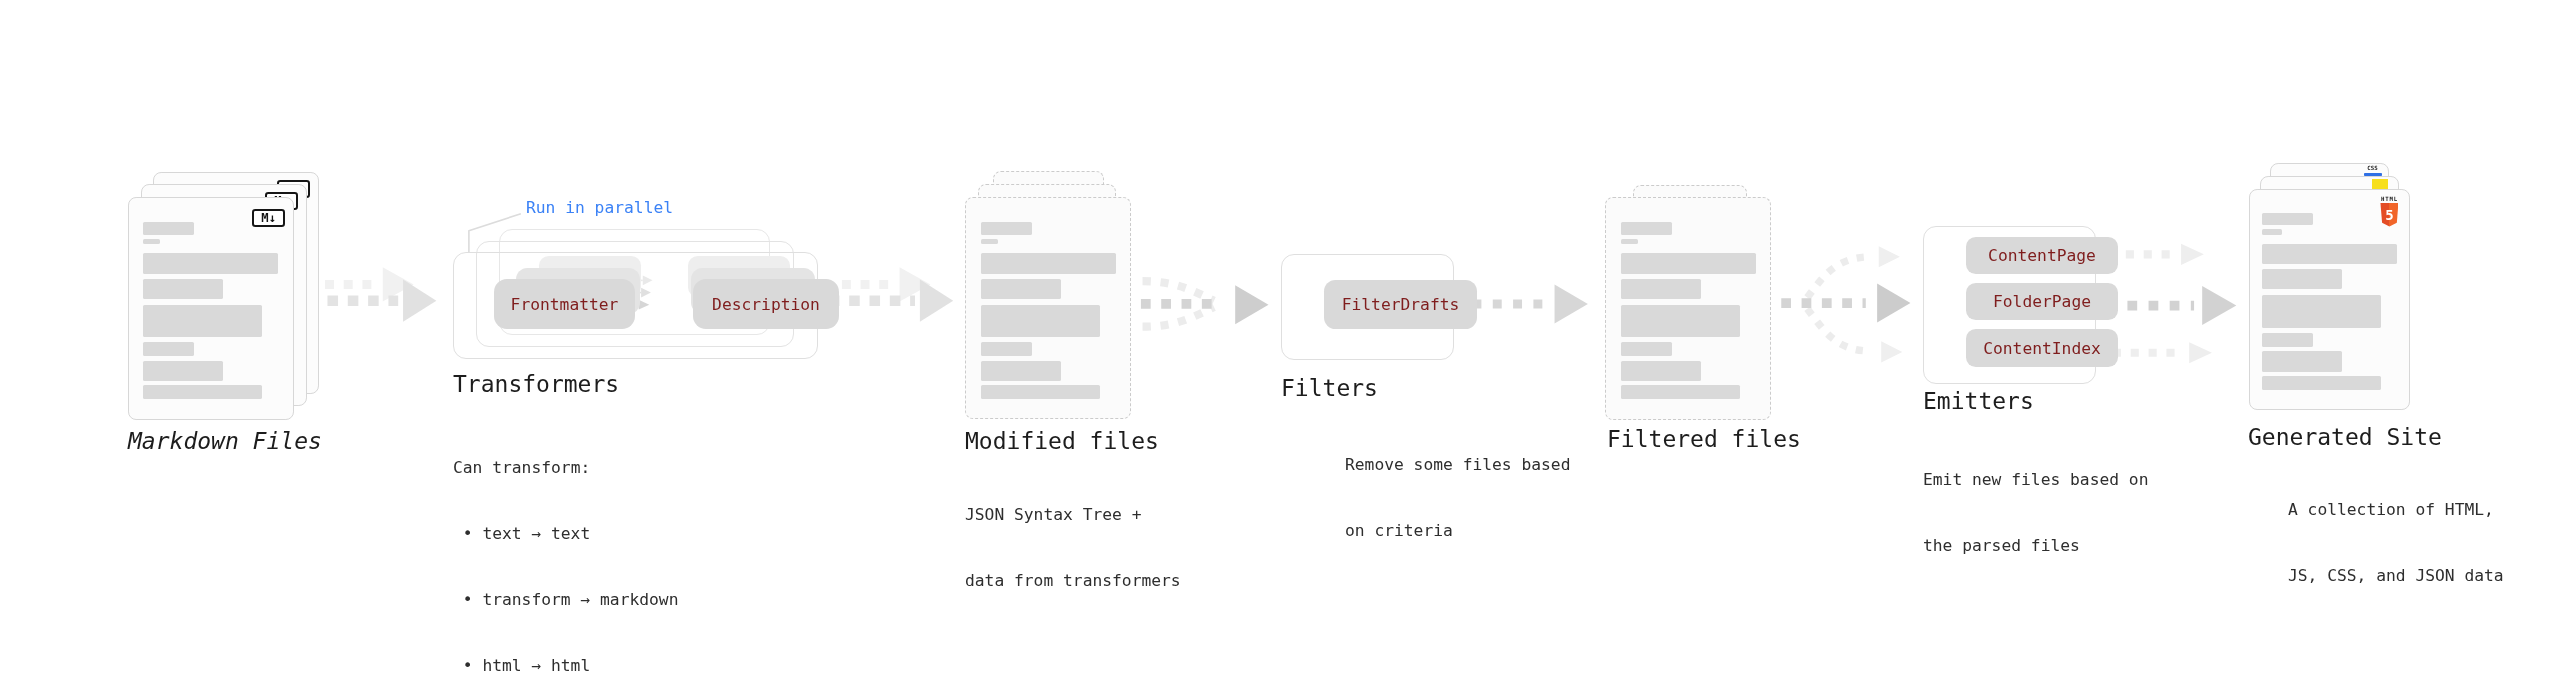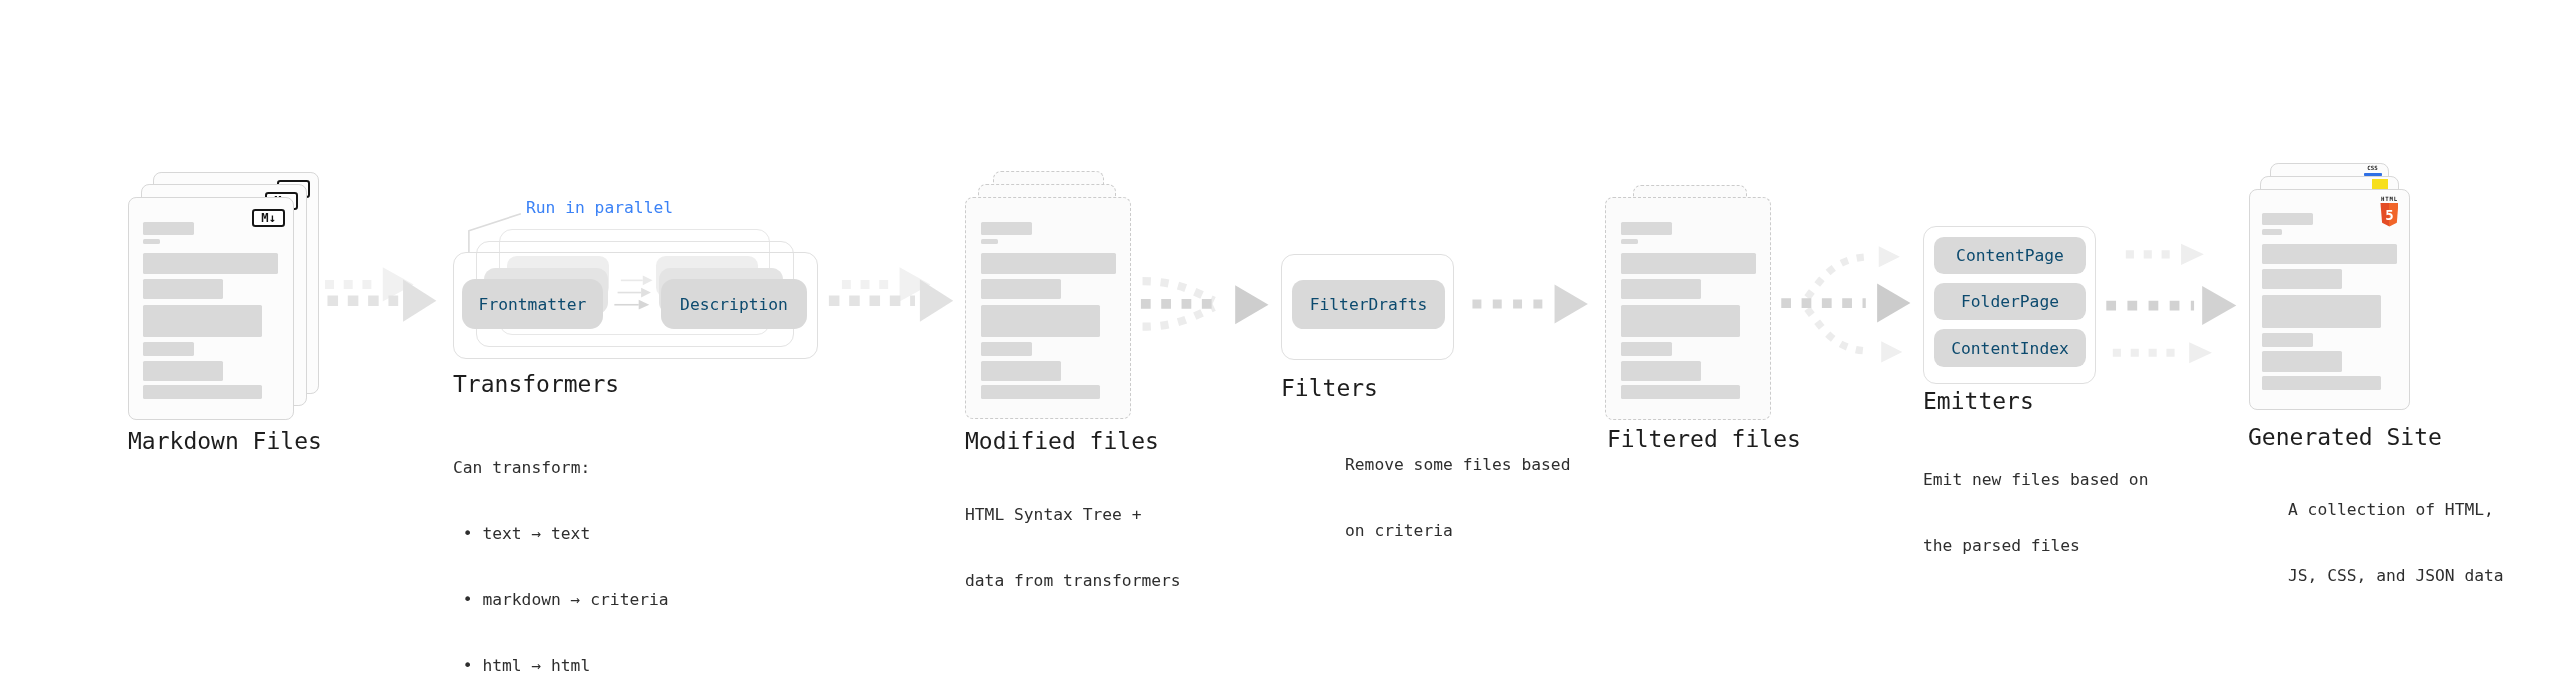--- a/index.html
+++ b/index.html
@@ -17,21 +17,21 @@
 
   .stage-label { position:absolute; font-size:23px; color:#1d1d1d; white-space:pre; }
   .desc { position:absolute; font-size:16.3px; line-height:22px; color:#2e2e2e; white-space:pre; }
   .note { position:absolute; font-size:16.3px; color:#3b82f6; white-space:pre; }
 
   .layer-box { position:absolute; border:1.6px solid #e2e2e2; border-radius:13px; box-sizing:border-box; }
   .panel { position:absolute; background:#ffffff; border:1.6px solid #dfdfdf; border-radius:13px; box-sizing:border-box; }
 
   .pill { position:absolute; background:#d9d9d9; border-radius:11.4px;
           display:flex; align-items:center; justify-content:center;
-          font-size:16.3px; color:#0c4a6e; box-sizing:border-box; white-space:pre; }
+          font-size:16.3px; color:#7f1d1d; box-sizing:border-box; white-space:pre;margin-left:32px; }
   .pill.ghost1 { background:#e4e4e4; }
   .pill.ghost2 { background:#eeeeee; }
 
   .md-badge { position:absolute; right:8.1px; width:32.5px; height:18px; background:#ffffff;
               border:2px solid #161616; border-radius:3.3px; box-sizing:border-box;
               display:flex; align-items:center; justify-content:center;
               font-size:12.2px; font-weight:bold; color:#161616; }
 
   .css-badge { position:absolute; width:18px; text-align:center; }
   .css-badge .w { font-size:5.7px; font-weight:bold; color:#222; line-height:5.7px; }
@@ -125,21 +125,21 @@
         <i style="width:51px;height:12.2px"></i>
         <i style="width:17px;height:5.7px;margin-top:4.1px"></i>
         <i style="width:135px;height:20.3px;margin-top:9px"></i>
         <i style="width:80px;height:20.3px;margin-top:4.9px"></i>
         <i style="width:119px;height:32.5px;margin-top:5.7px"></i>
         <i style="width:51px;height:14px;margin-top:4.9px"></i>
         <i style="width:80px;height:20.3px;margin-top:4.9px"></i>
         <i style="width:119px;height:14px;margin-top:4.1px"></i>
       </div>
     </div>
-    <div class="stage-label" style="left:128px; top:428px;">Markdown Files</div>
+    <div class="stage-label" style="left:128px; top:428px;font-style:italic;">Markdown Files</div>
   </div>
 
   <div>
     <div class="note" style="left:526px; top:198px;">Run in parallel</div>
 
     <div class="layer-box" style="left:499px; top:229px; width:271px; height:106px; border-color:#e7e7e7;"></div>
     <div class="layer-box" style="left:476px; top:241px; width:318px; height:106px; border-color:#e3e3e3;"></div>
     <div class="layer-box" style="left:453px; top:252px; width:365px; height:107px; border-color:#dfdfdf;"></div>
 
     <div class="pill ghost2" style="left:507px; top:256px; width:102px; height:41px; border-radius:9.8px;"></div>
@@ -147,21 +147,21 @@
     <div class="pill" style="left:462px; top:279px; width:141px; height:50px; border-radius:13px;">Frontmatter</div>
 
     <div class="pill ghost2" style="left:656px; top:256px; width:102px; height:41px; border-radius:9.8px;"></div>
     <div class="pill ghost1" style="left:659px; top:268px; width:124px; height:46px;"></div>
     <div class="pill" style="left:661px; top:279px; width:146px; height:50px; border-radius:13px;">Description</div>
 
     <div class="stage-label" style="left:453px; top:371px;">Transformers</div>
     <div class="desc" style="left:453px; top:413px;">
       <div>Can transform:</div>
       <div style="padding-left:9.8px;">• text → text</div>
-      <div style="padding-left:9.8px;">• markdown → criteria</div>
+      <div style="padding-left:9.8px;">• transform → markdown</div>
       <div style="padding-left:9.8px;">• html → html</div>
     </div>
   </div>
 
   <div>
     <div class="card dashed" style="left:993px; top:171px; width:111px; height:65px;"></div>
     <div class="card dashed" style="left:978px; top:184px; width:138px; height:65px;"></div>
     <div class="card dashed" style="left:965px; top:197px; width:166px; height:222px;">
       <div class="bars" style="left:14.6px;">
         <i style="width:51px;height:12.2px"></i>
@@ -169,21 +169,21 @@
         <i style="width:135px;height:20.3px;margin-top:9px"></i>
         <i style="width:80px;height:20.3px;margin-top:4.9px"></i>
         <i style="width:119px;height:32.5px;margin-top:5.7px"></i>
         <i style="width:51px;height:14px;margin-top:4.9px"></i>
         <i style="width:80px;height:20.3px;margin-top:4.9px"></i>
         <i style="width:119px;height:14px;margin-top:4.1px"></i>
       </div>
     </div>
     <div class="stage-label" style="left:965px; top:428px;">Modified files</div>
     <div class="desc" style="left:965px; top:460px;">
-      <div>HTML Syntax Tree +</div>
+      <div>JSON Syntax Tree +</div>
       <div>data from transformers</div>
     </div>
   </div>
 
   <div>
     <div class="panel" style="left:1281px; top:254px; width:173px; height:106px;"></div>
     <div class="pill" style="left:1292px; top:280px; width:153px; height:49px;">FilterDrafts</div>
     <div class="stage-label" style="left:1281px; top:375px;">Filters</div>
     <div class="desc" style="left:1345px; top:410px;">
       <div>Remove some files based</div>

